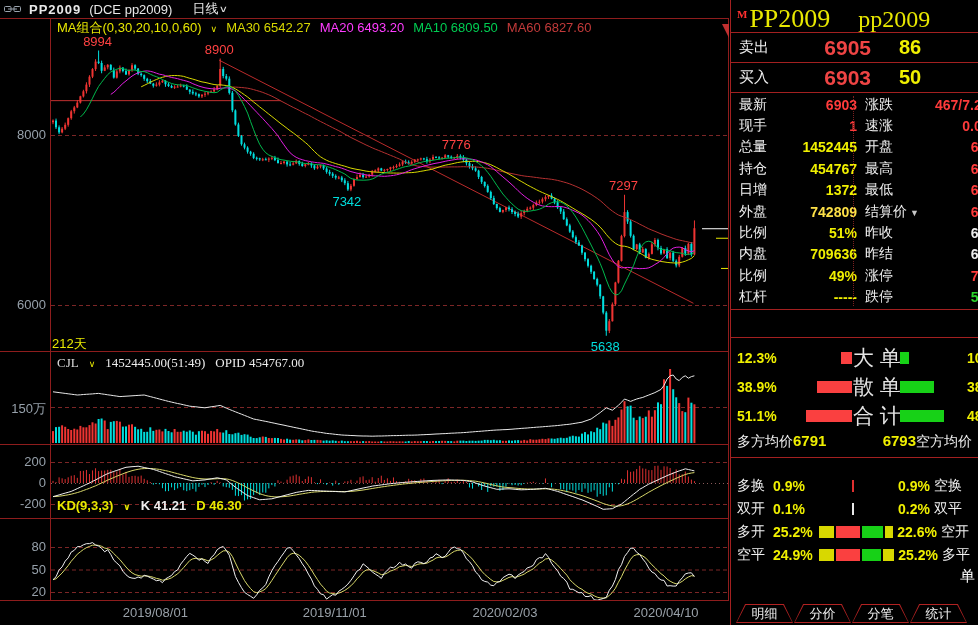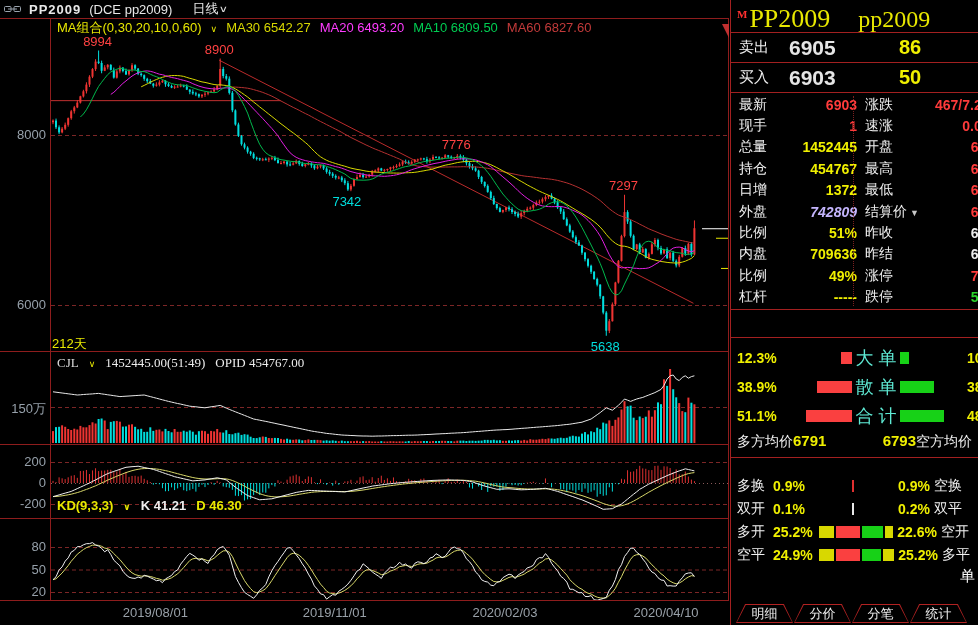--- a/index.html
+++ b/index.html
@@ -34,37 +34,37 @@
   
   .panel{position:absolute;left:730px;top:0;width:248px;height:625px;border-left:1px solid #a32020;box-sizing:border-box;z-index:6;background:#000;}
   .p-title{height:32px;border-bottom:1px solid #a32020;display:flex;align-items:flex-end;
            font-family:"Liberation Serif","DejaVu Serif",serif;color:#e8e800;}
   .m-badge{color:#ff3030;font-size:11px;font-weight:700;margin:0 0 12px 6px;}
   .p-sym{font-size:26px;line-height:26px;margin-left:2px;}
   .p-code{font-size:24px;line-height:25px;margin-left:28px;}
   .p-row2{height:29px;border-bottom:1px solid #a32020;display:grid;grid-template-columns:50px 82px 1fr;
           align-items:center;padding-left:8px;}
   .p-row2 .lab{font-size:15px;color:#f0f0f0;}
-  .p-row2 .price{font-size:21px;font-weight:700;color:#e5e5e5;text-align:left;}
+  .p-row2 .price{font-size:21px;font-weight:700;color:#ef4444;text-align:right;}
   .p-row2 .vol{font-size:20px;font-weight:700;color:#f0f000;padding-left:28px;}
   .p-grid{position:relative;height:214px;border-bottom:1px solid #a32020;display:grid;
           grid-template-rows:repeat(10,1fr);padding:1px 0;}
   .p-grid::after{content:'';position:absolute;left:122px;top:3px;bottom:3px;border-left:1px dotted #7c2020;}
   .qrow{display:grid;grid-template-columns:50px 68px 78px 1fr;align-items:center;
         padding:0 6px 0 8px;font-size:14px;}
   .ql{color:#f0f0f0;} .ql2{padding-left:8px;}
   .qv{font-weight:700;text-align:right;font-size:14px;}
   .arr{color:#c8c8c8;font-size:9px;margin-left:3px;}
   .p-gap{height:27px;border-bottom:1px solid #a32020;}
   .p-ratio{height:114px;border-bottom:1px solid #a32020;padding-top:5px;}
   .rrow{display:grid;grid-template-columns:48px 68px 46px 68px 1fr;align-items:center;height:29px;
         padding:0 4px 0 6px;}
   .rp{color:#f0f000;font-weight:700;font-size:14px;}
   .rp.r{text-align:right;padding-right:2px;}
-  .rlab{color:#5eead4;font-size:18px;text-align:center;white-space:nowrap;}
+  .rlab{color:#e5e5e5;font-size:21px;text-align:center;white-space:nowrap;}
   .rbar{position:relative;height:12px;}
   .rbar i{position:absolute;top:0;height:12px;display:block;}
   .rbar.l i{right:1px;background:#fa4040;}
   .rbar.r i{left:1px;background:#17d117;}
   .avgrow{display:flex;justify-content:space-between;align-items:center;padding:2px 6px 0 6px;font-size:14px;}
   .avgrow .lab{color:#f0f0f0;} .avgrow .val{color:#f0f000;font-weight:700;font-size:15px;}
   .p-flow{position:relative;height:156px;border-bottom:1px solid #a32020;padding-top:16px;}
   .frow{display:grid;grid-template-columns:36px 46px 1fr 48px 38px;align-items:center;height:23px;
         padding:0 6px;font-size:14px;}
   .frow .fl{color:#f0f0f0;} .frow .fv{color:#f0f000;font-weight:700;}
@@ -1069,21 +1069,21 @@
           <span class="qv" style="color: rgb(255, 59, 59);">6995</span>
         </div>
         <div class="qrow">
           <span class="ql">日增</span>
           <span class="qv" style="color: rgb(240, 240, 0);">1372</span>
           <span class="ql ql2">最低</span>
           <span class="qv" style="color: rgb(255, 59, 59);">6588</span>
         </div>
         <div class="qrow">
           <span class="ql">外盘</span>
-          <span class="qv" style="color: #c4b5fd; font-style: italic;">742809</span>
+          <span class="qv" style="color: #fde047;">742809</span>
           <span class="ql ql2">结算价<span class="arr">▼</span></span>
           <span class="qv" style="color: rgb(255, 59, 59);">6791</span>
         </div>
         <div class="qrow">
           <span class="ql">比例</span>
           <span class="qv" style="color: rgb(240, 240, 0);">51%</span>
           <span class="ql ql2">昨收</span>
           <span class="qv" style="color: rgb(236, 236, 236);">6491</span>
         </div>
         <div class="qrow">

